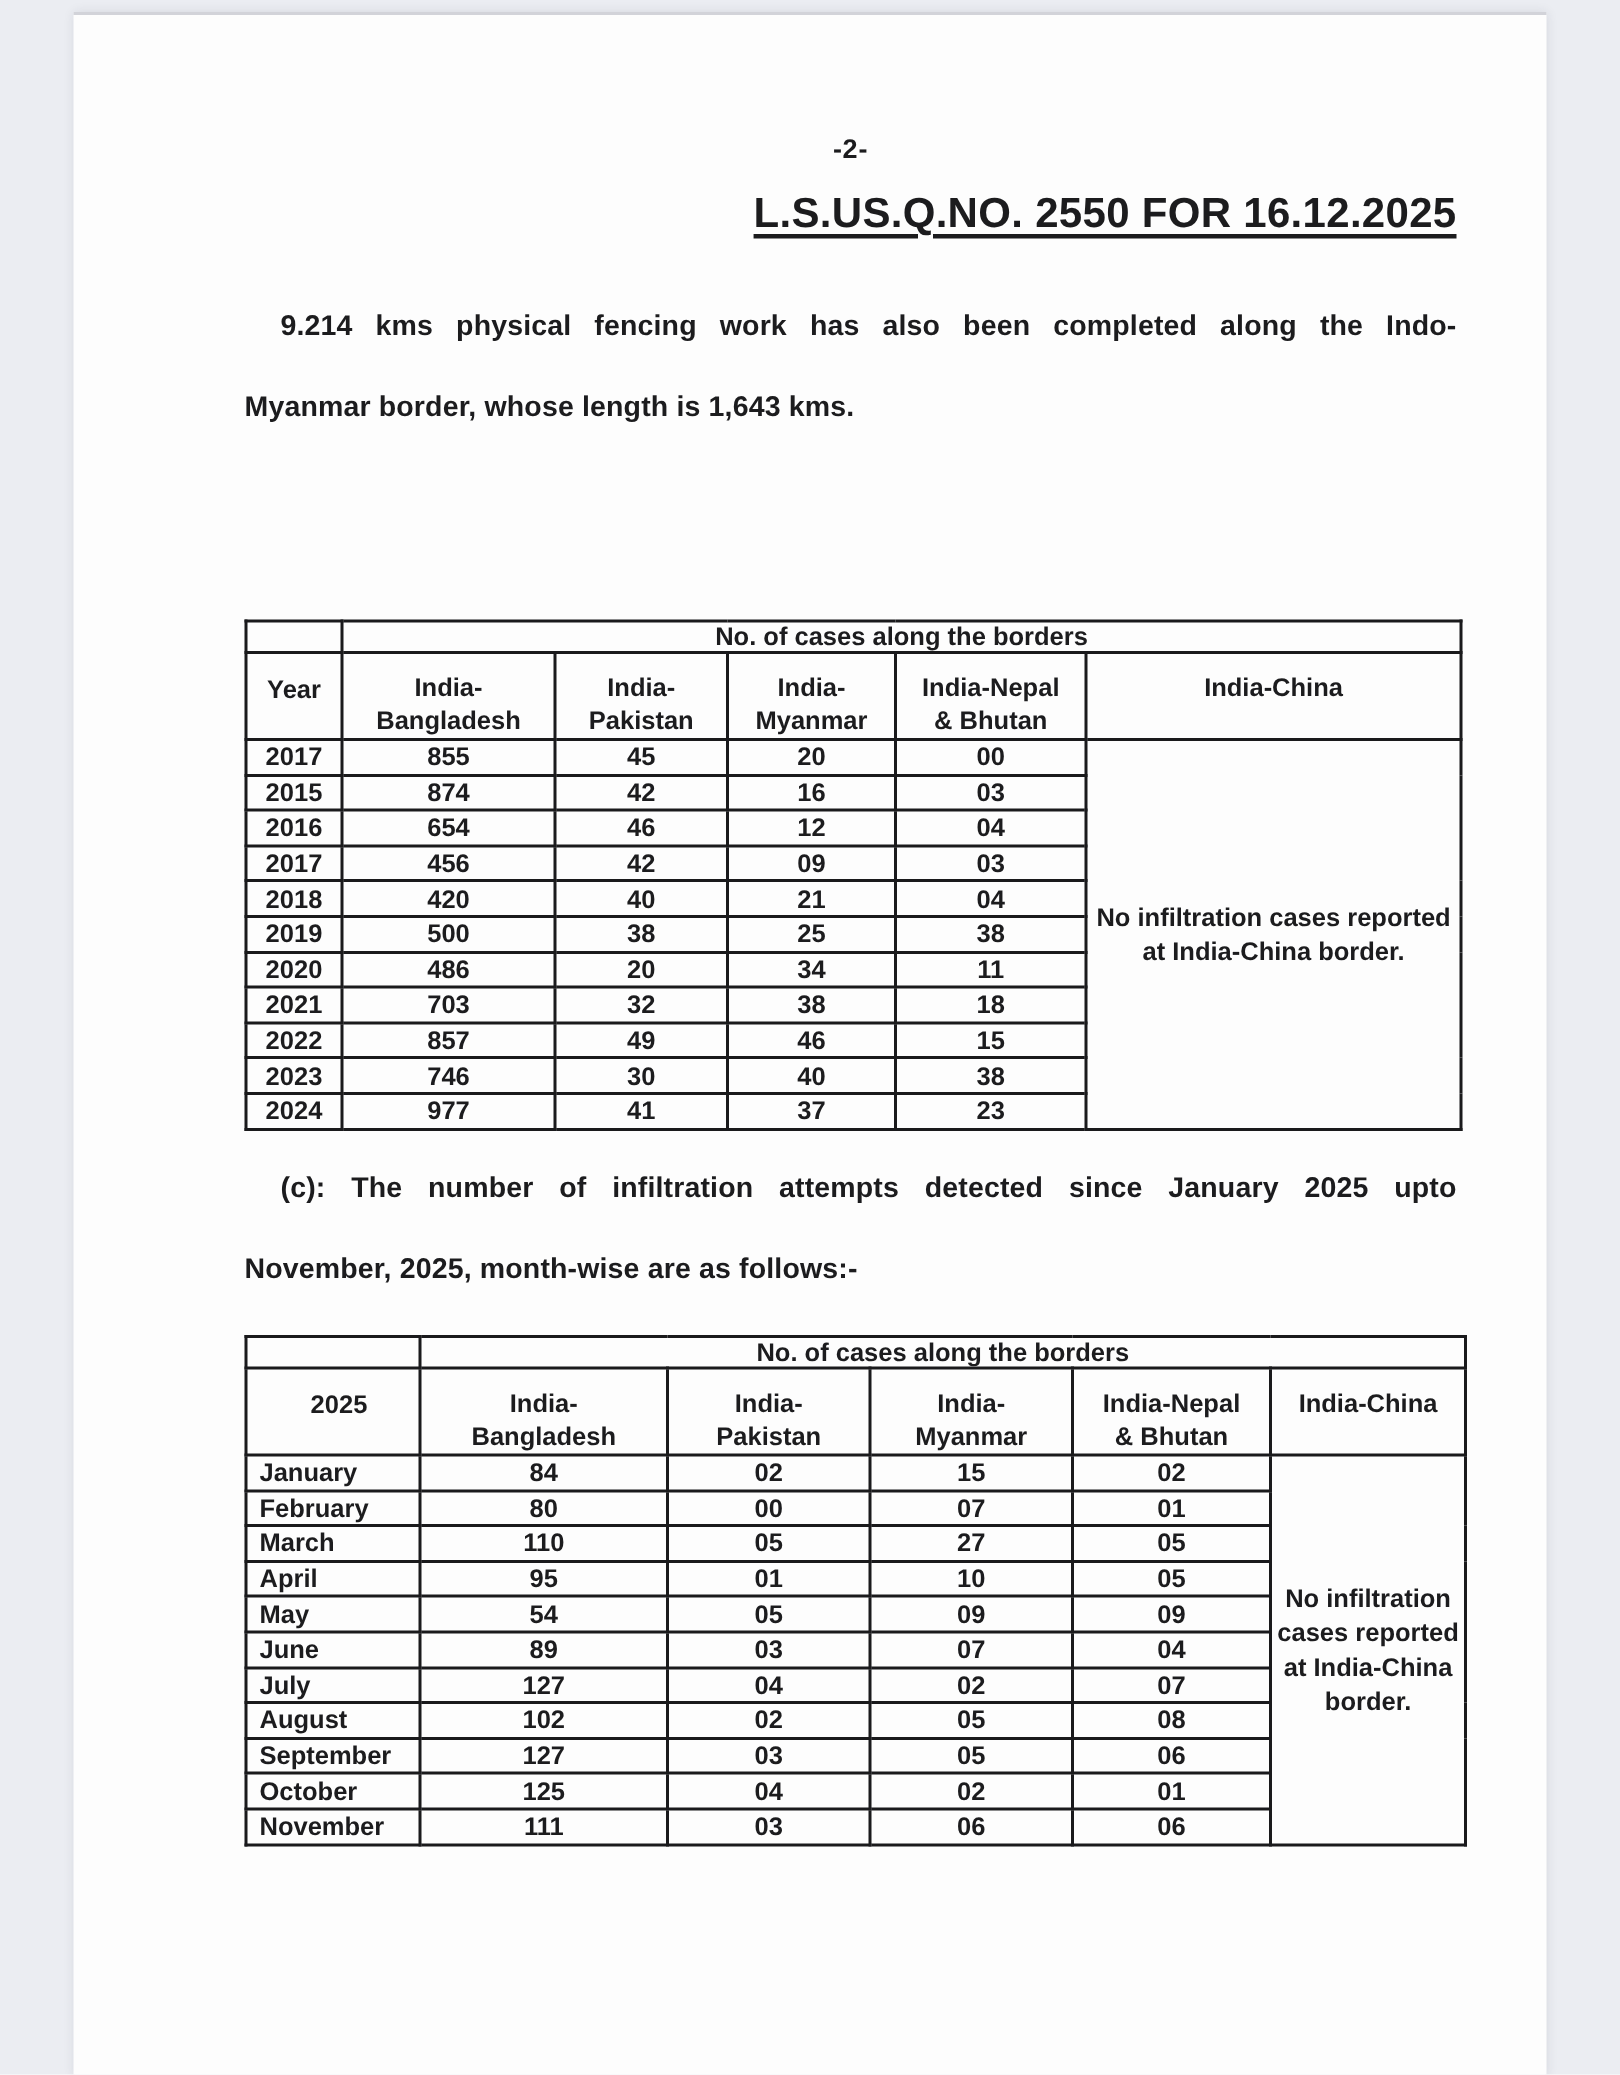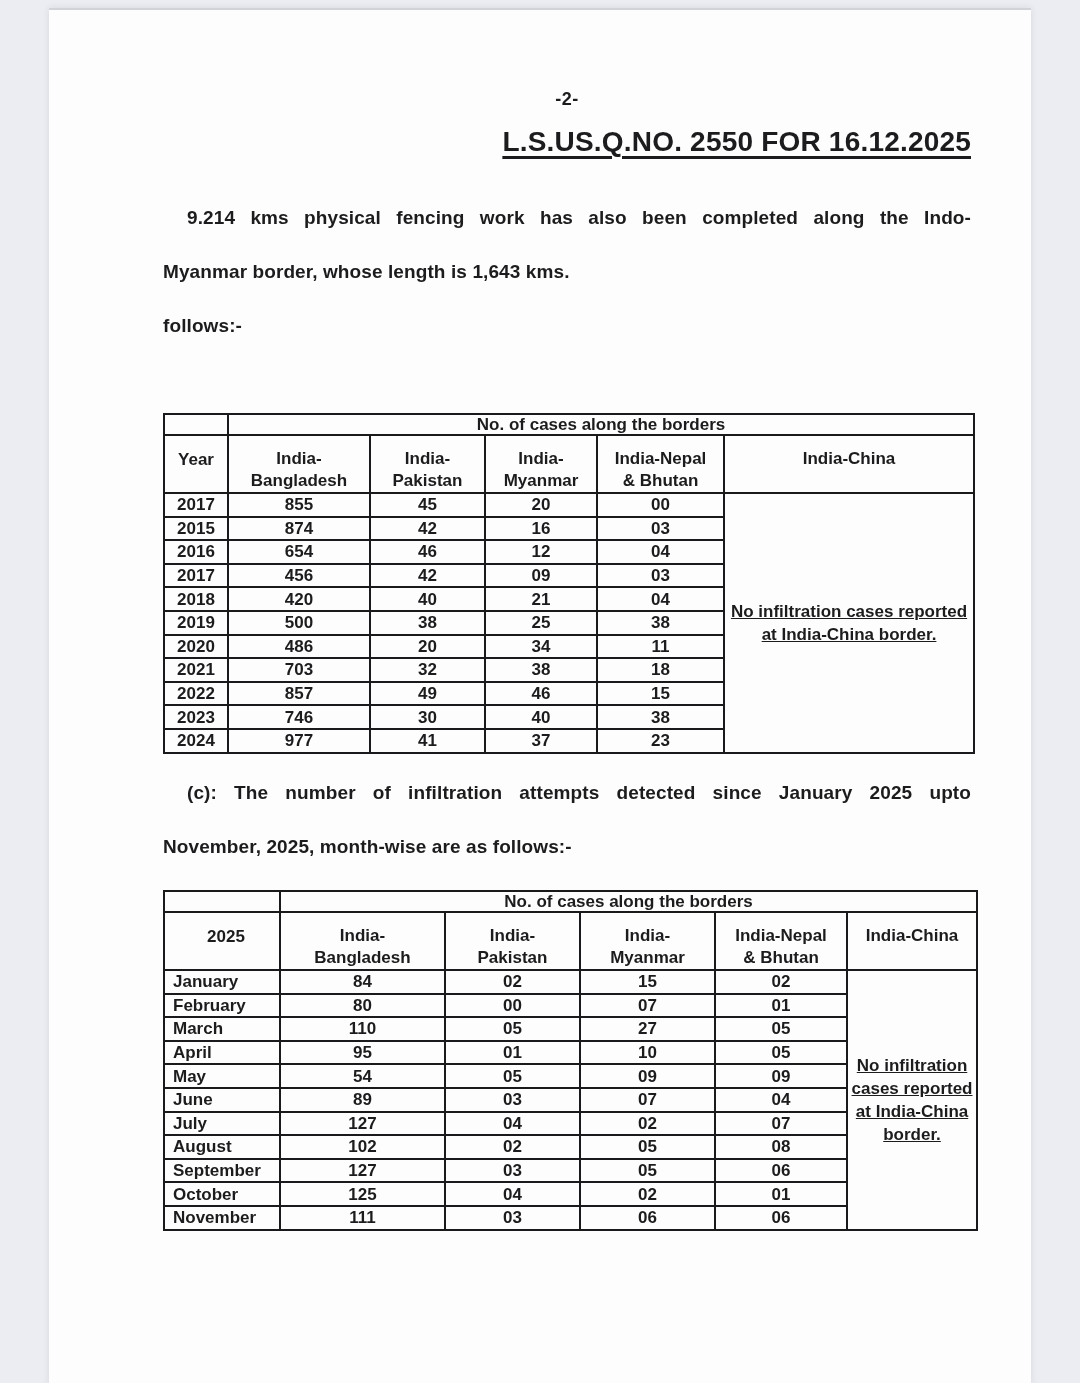--- a/index.html
+++ b/index.html
@@ -62,39 +62,38 @@
   }
   .r-group th { height: 19px; font-size: 17px; line-height: 19px; text-align: center; }
   .r-cols th  { height: 44px; font-size: 17px; vertical-align: top; padding-top: 12px; }
   .r-cols th .hl { line-height: 22px; text-align: center; }
   .label-h { text-align: center; font-size: 17px; line-height: 24px; vertical-align: top; }
   tbody td { height: 21.6px; font-size: 17px; line-height: 21px; }
   .c-label { text-align: center; }
   .c-num   { text-align: center; }
   .c-note  {
     text-align: center; vertical-align: middle;
-    font-size: 17px; line-height: 23px; padding: 2px 6px; text-decoration: underline;
+    font-size: 17px; line-height: 23px; padding: 2px 6px;
   }
   .t-month .label-h { text-align: center; padding-left: 8px; }
   .t-month tbody .c-label { text-align: left; padding-left: 8px; }
   .corner { background: #fdfdfd; }
 </style>
 </head>
 <body>
 
 <div class="stage">
   <div class="page">
 
     <div class="page-number">-2-</div>
     <div class="q-ref">L.S.US.Q.NO. 2550 FOR 16.12.2025</div>
 
     <div class="para para-b">
       <div class="doc-line justify">9.214 kms physical fencing work has also been completed along the Indo-</div>
       <div class="doc-line">Myanmar border, whose length is 1,643 kms.</div>
-      <div class="doc-line">follows:-</div>
     </div>
 
     <table class="data-table t-year">
       <colgroup>
         <col style="width:64px">
           <col style="width:142px">
           <col style="width:115px">
         <col style="width:112px">
           <col style="width:127px">
           <col style="width:250px">

